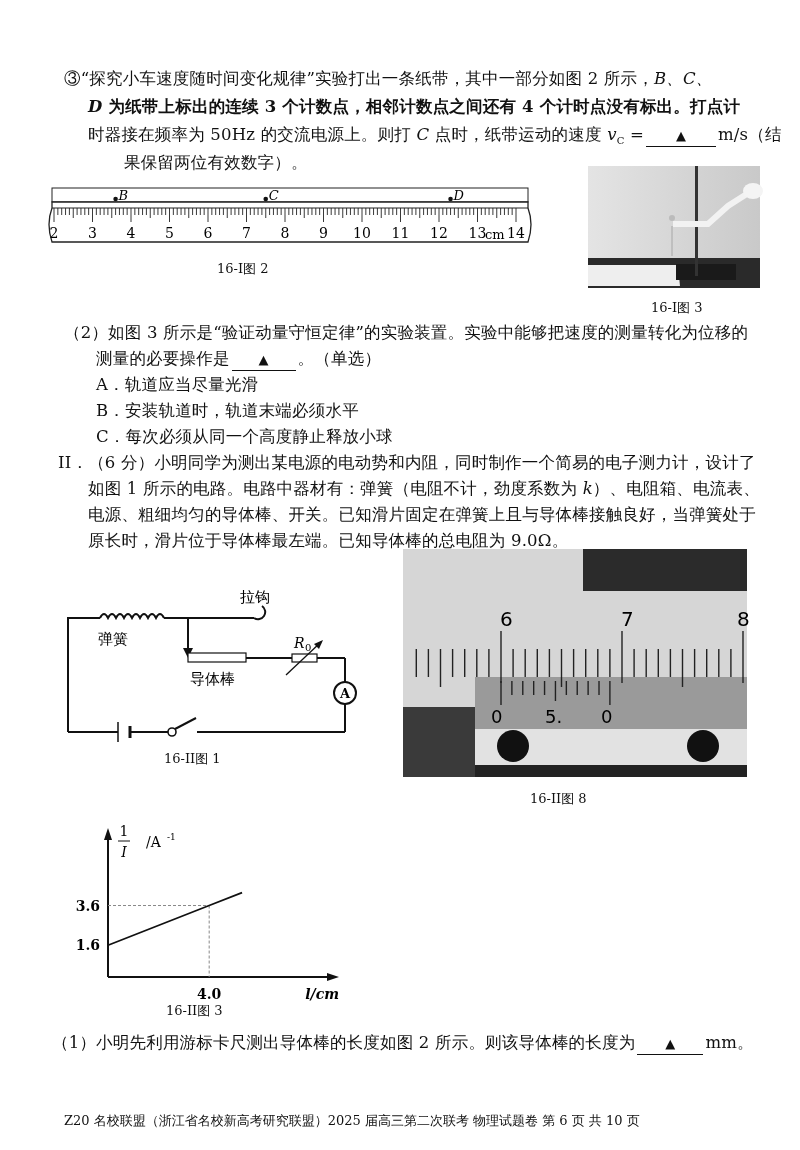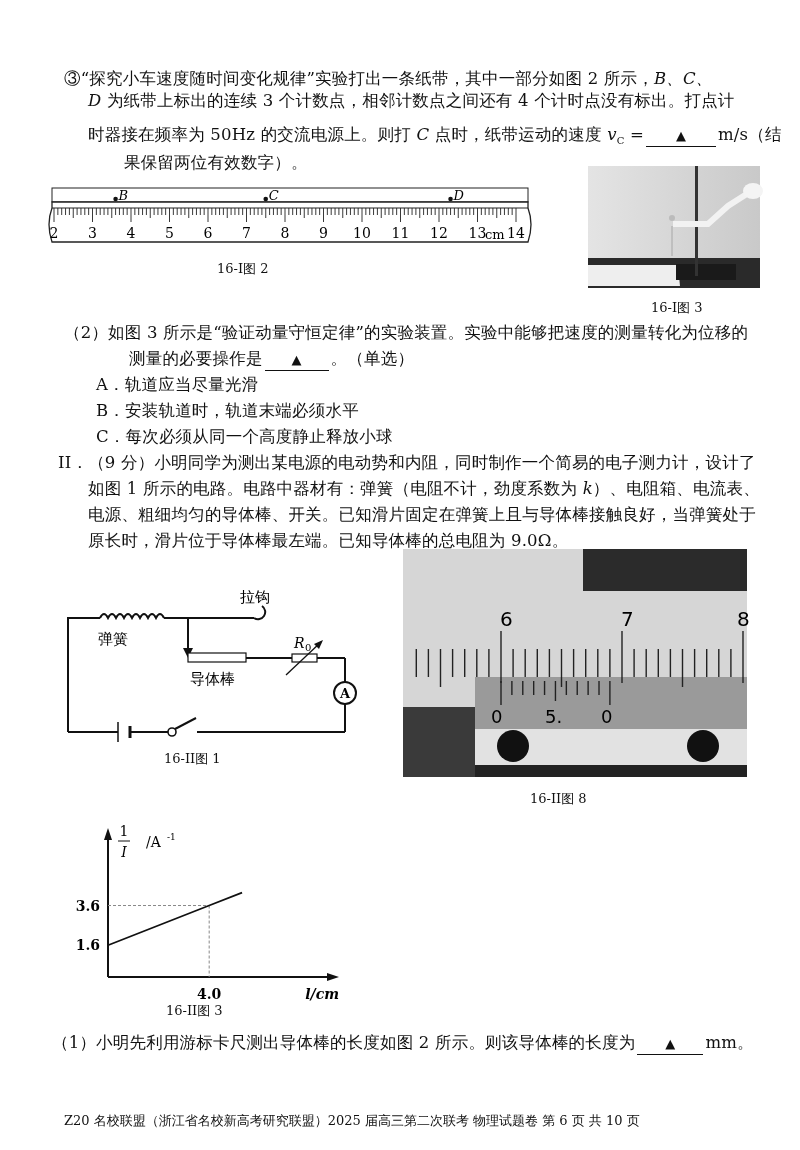--- a/index.html
+++ b/index.html
@@ -13,21 +13,21 @@
   .footer { position: absolute; font-size: 13px; white-space: nowrap; left: 64px; top: 1112px; }
   svg { position: absolute; overflow: visible; }
   .photo { position: absolute; }
 </style>
 </head>
 <body>
 
 <div class="line" style="left:64px;top:66px;">
   <span>③“探究小车速度随时间变化规律”实验打出一条纸带，其中一部分如图 2 所示，</span><span class="it">B、C、</span>
 </div>
-<div class="line" style="left:88px;top:88px;">
+<div class="line" style="left:88px;top:94px;font-weight:bold;">
   <span class="it">D</span><span> 为纸带上标出的连续 3 个计数点，相邻计数点之间还有 4 个计时点没有标出。打点计</span>
 </div>
 <div class="line" style="left:88px;top:122px;">
   <span>时器接在频率为 50Hz 的交流电源上。则打 </span><span class="it">C</span><span> 点时，纸带运动的速度 </span><span class="it">v</span><sub style="font-size:10px">C</sub><span> =</span><span class="blank" style="width:70px;"><span class="tri">▲</span></span><span>m/s（结</span>
 </div>
 <div class="line" style="left:88px;top:150px;margin-left:36px;">
   <span>果保留两位有效数字）。</span>
 </div>
 
 <svg id="tape" width="490" height="60" style="left:48px;top:186px;">
@@ -193,29 +193,29 @@
   <path d="M85 58 L120 58 L140 40 L165 24" stroke="#f2f2f2" stroke-width="6" fill="none"></path>
   <line x1="84" y1="60" x2="84" y2="90" stroke="#888" stroke-width="0.6"></line>
   <circle cx="84" cy="52" r="3" fill="#bbb"></circle>
   <ellipse cx="165" cy="25" rx="10" ry="8" fill="#f4f4f4"></ellipse>
 </svg>
 <div class="caption" style="left:651px;top:299px;">16-I图 3</div>
 
 <div class="line" style="left:64px;top:320px;">
   <span>（2）如图 3 所示是“验证动量守恒定律”的实验装置。实验中能够把速度的测量转化为位移的</span>
 </div>
-<div class="line" style="left:96px;top:346px;margin-left:33px;">
+<div class="line" style="left:96px;top:346px;">
   <span>测量的必要操作是</span><span class="blank" style="width:64px;"><span class="tri">▲</span></span><span>。（单选）</span>
 </div>
 <div class="line" style="left:96px;top:372px;">A．轨道应当尽量光滑</div>
 <div class="line" style="left:96px;top:398px;">B．安装轨道时，轨道末端必须水平</div>
 <div class="line" style="left:96px;top:424px;">C．每次必须从同一个高度静止释放小球</div>
 
 <div class="line" style="left:58px;top:450px;">
-  <span>II．（9 分）小明同学为测出某电源的电动势和内阻，同时制作一个简易的电子测力计，设计了</span>
+  <span>II．（6 分）小明同学为测出某电源的电动势和内阻，同时制作一个简易的电子测力计，设计了</span>
 </div>
 <div class="line" style="left:88px;top:476px;">
   <span>如图 1 所示的电路。电路中器材有：弹簧（电阻不计，劲度系数为 </span><span class="it">k</span><span>）、电阻箱、电流表、</span>
 </div>
 <div class="line" style="left:88px;top:502px;">电源、粗细均匀的导体棒、开关。已知滑片固定在弹簧上且与导体棒接触良好，当弹簧处于</div>
 <div class="line" style="left:88px;top:528px;">原长时，滑片位于导体棒最左端。已知导体棒的总电阻为 9.0Ω。</div>
 
 <svg width="300" height="180" style="left:60px;top:578px;">
   <g stroke="#111" stroke-width="2" fill="none">
 

